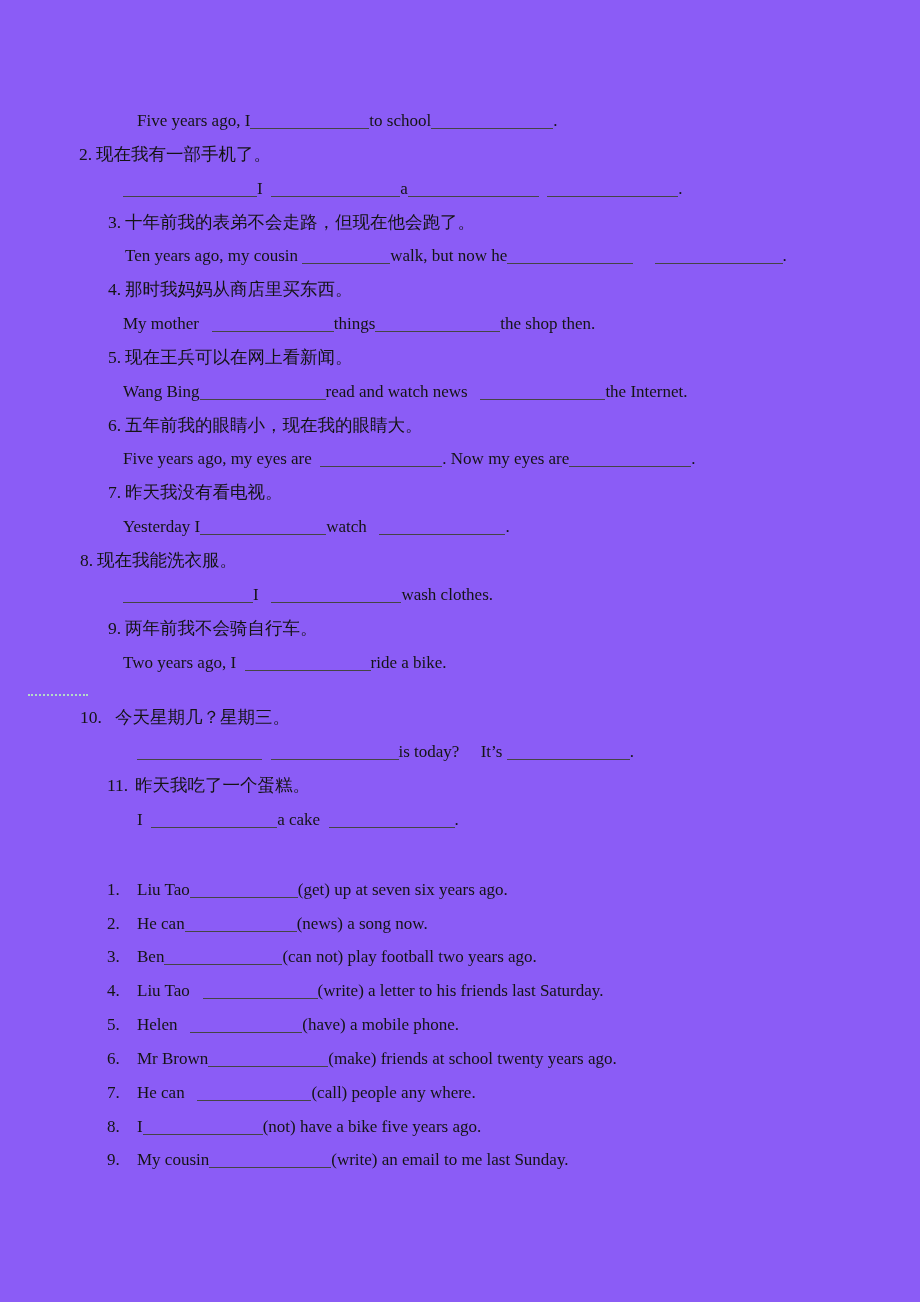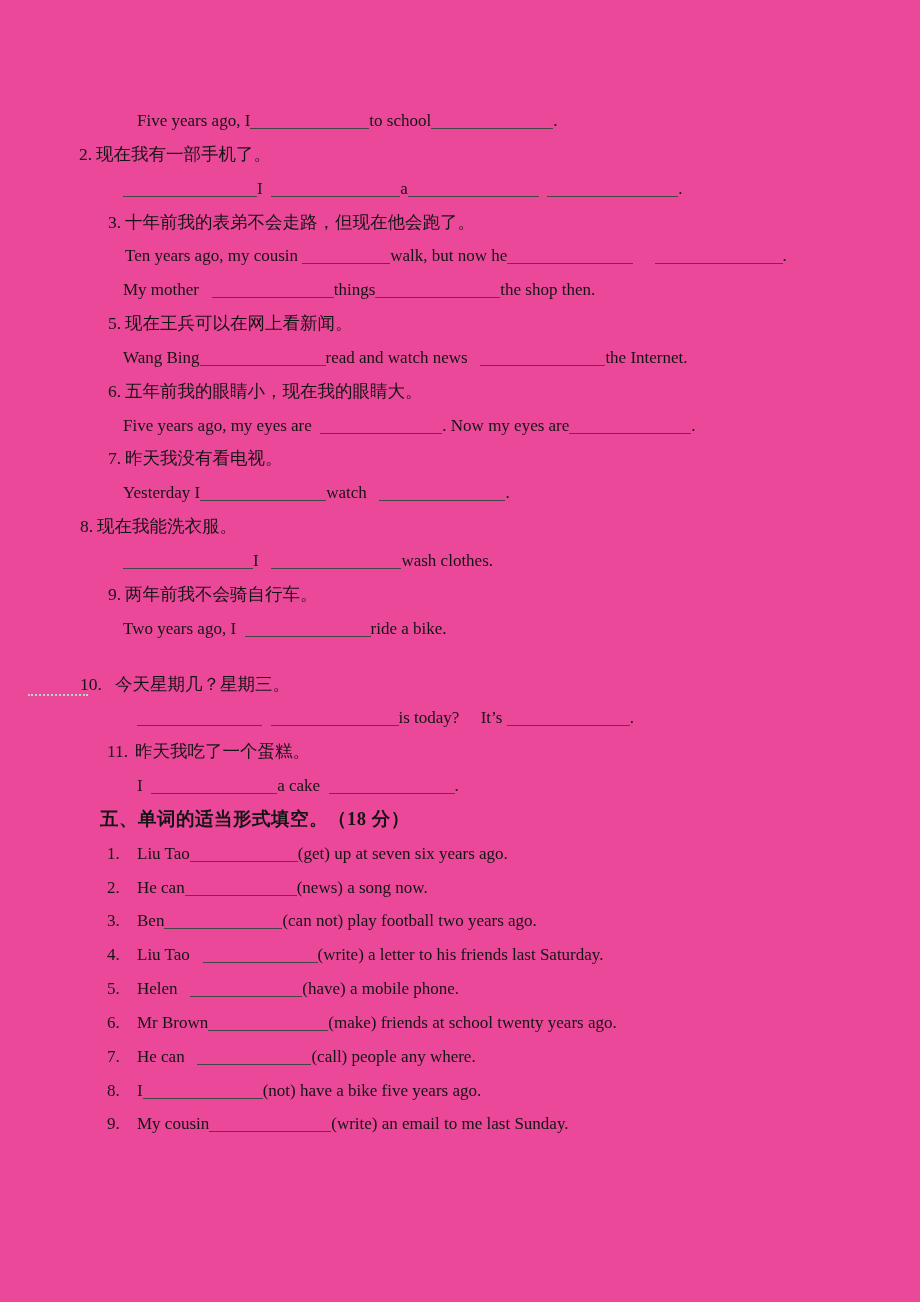--- a/index.html
+++ b/index.html
@@ -1,21 +1,21 @@
 <!DOCTYPE html>
 <html><head>
 <meta charset="utf-8">
 <style>
   html,body{margin:0;padding:0;}
   body{
     width:920px;height:1302px;background:#ffffff;overflow:hidden;
     font-family:"Liberation Serif","DejaVu Serif",serif;
     color:#141414;
   }
-  #worksheet{position:relative;width:920px;height:1302px;background:#ec4899;}
+  #worksheet{position:relative;width:920px;height:1302px;background:#8b5cf6;}
   #lines{position:absolute;top:104px;left:0;right:0;}
   .line{height:33.85px;line-height:33.85px;white-space:nowrap;font-size:17px;}
   .line.cn{font-size:17.5px;}
   .line.header{font-weight:bold;font-size:18.5px;letter-spacing:0.5px;}
   .num{display:inline-block;}
   .txt{display:inline;}
   .blank{
     display:inline-block;height:14px;
     border-bottom:1.6px solid #454545;
     vertical-align:-3px;
@@ -29,37 +29,37 @@
 <body>
 
 <main id="worksheet">
   <div class="artifact"></div>
   <div id="lines">
       <div class="line en" style="padding-left: 137px;"><span class="txt">Five years ago, I</span><span class="blank" style="width: 119px;"></span><span class="txt">to school</span><span class="blank" style="width: 122px;"></span><span class="txt">.</span></div>
       <div class="line cn" style="padding-left: 79px;"><span class="num" style="width: 17px;">2.</span><span class="txt">现在我有一部手机了。</span></div>
       <div class="line en" style="padding-left: 123px;"><span class="blank" style="width: 134px;"></span><span class="txt">I&nbsp;&nbsp;</span><span class="blank" style="width: 129px;"></span><span class="txt">a</span><span class="blank" style="width: 131px;"></span><span class="txt">&nbsp;&nbsp;</span><span class="blank" style="width: 131px;"></span><span class="txt">.</span></div>
       <div class="line cn" style="padding-left: 108px;"><span class="num" style="width: 17px;">3.</span><span class="txt">十年前我的表弟不会走路，但现在他会跑了。</span></div>
       <div class="line en" style="padding-left: 125px;"><span class="txt">Ten years ago, my cousin&nbsp;</span><span class="blank" style="width: 88px;"></span><span class="txt">walk, but now he</span><span class="blank" style="width: 126px;"></span><span class="txt">&nbsp;&nbsp;&nbsp;&nbsp;&nbsp;</span><span class="blank" style="width: 128px;"></span><span class="txt">.</span></div>
+      <div class="line cn" style="padding-left: 108px;"><span class="num" style="width: 17px;">4.</span><span class="txt">那时我妈妈从商店里买东西。</span></div>
       <div class="line en" style="padding-left: 123px;"><span class="txt">My mother&nbsp;&nbsp;&nbsp;</span><span class="blank" style="width: 122px;"></span><span class="txt">things</span><span class="blank" style="width: 125px;"></span><span class="txt">the shop then.</span></div>
       <div class="line cn" style="padding-left: 108px;"><span class="num" style="width: 17px;">5.</span><span class="txt">现在王兵可以在网上看新闻。</span></div>
       <div class="line en" style="padding-left: 123px;"><span class="txt">Wang Bing</span><span class="blank" style="width: 126px;"></span><span class="txt">read and watch news&nbsp;&nbsp;&nbsp;</span><span class="blank" style="width: 125px;"></span><span class="txt">the Internet.</span></div>
       <div class="line cn" style="padding-left: 108px;"><span class="num" style="width: 17px;">6.</span><span class="txt">五年前我的眼睛小，现在我的眼睛大。</span></div>
       <div class="line en" style="padding-left: 123px;"><span class="txt">Five years ago, my eyes are&nbsp;&nbsp;</span><span class="blank" style="width: 122px;"></span><span class="txt">. Now my eyes are</span><span class="blank" style="width: 122px;"></span><span class="txt">.</span></div>
       <div class="line cn" style="padding-left: 108px;"><span class="num" style="width: 17px;">7.</span><span class="txt">昨天我没有看电视。</span></div>
       <div class="line en" style="padding-left: 123px;"><span class="txt">Yesterday I</span><span class="blank" style="width: 126px;"></span><span class="txt">watch&nbsp;&nbsp;&nbsp;</span><span class="blank" style="width: 126px;"></span><span class="txt">.</span></div>
       <div class="line cn" style="padding-left: 80px;"><span class="num" style="width: 17px;">8.</span><span class="txt">现在我能洗衣服。</span></div>
       <div class="line en" style="padding-left: 123px;"><span class="blank" style="width: 130px;"></span><span class="txt">I&nbsp;&nbsp;&nbsp;</span><span class="blank" style="width: 130px;"></span><span class="txt">wash clothes.</span></div>
       <div class="line cn" style="padding-left: 108px;"><span class="num" style="width: 17px;">9.</span><span class="txt">两年前我不会骑自行车。</span></div>
       <div class="line en" style="padding-left: 123px;"><span class="txt">Two years ago, I&nbsp;&nbsp;</span><span class="blank" style="width: 126px;"></span><span class="txt">ride a bike.</span></div>
       <div class="line cn" style="padding-left: 80px; margin-top: 22px;"><span class="num" style="width: 35px;">10.</span><span class="txt">今天星期几？星期三。</span></div>
       <div class="line en" style="padding-left: 137px;"><span class="blank" style="width: 125px;"></span><span class="txt">&nbsp;&nbsp;</span><span class="blank" style="width: 128px;"></span><span class="txt">is today?&nbsp;&nbsp;&nbsp;&nbsp;&nbsp;It’s&nbsp;</span><span class="blank" style="width: 123px;"></span><span class="txt">.</span></div>
       <div class="line cn" style="padding-left: 100px;"><span class="num" style="width: 35px; text-align: center;">11.</span><span class="txt">昨天我吃了一个蛋糕。</span></div>
       <div class="line en" style="padding-left: 137px;"><span class="txt">I&nbsp;&nbsp;</span><span class="blank" style="width: 126px;"></span><span class="txt">a cake&nbsp;&nbsp;</span><span class="blank" style="width: 126px;"></span><span class="txt">.</span></div>
-      <div class="line header" style="padding-left: 100px;"><span class="txt">五、单词的适当形式填空。（18 分）</span></div>
-      <div class="line en" style="padding-left: 107px;"><span class="num" style="width: 30px;">1.</span><span class="txt">Liu Tao</span><span class="blank" style="width: 108px;"></span><span class="txt">(get) up at seven six years ago.</span></div>
+      <div class="line en" style="padding-left: 107px; margin-top: 36px;"><span class="num" style="width: 30px;">1.</span><span class="txt">Liu Tao</span><span class="blank" style="width: 108px;"></span><span class="txt">(get) up at seven six years ago.</span></div>
       <div class="line en" style="padding-left: 107px;"><span class="num" style="width: 30px;">2.</span><span class="txt">He can</span><span class="blank" style="width: 112px;"></span><span class="txt">(news) a song now.</span></div>
       <div class="line en" style="padding-left: 107px;"><span class="num" style="width: 30px;">3.</span><span class="txt">Ben</span><span class="blank" style="width: 118px;"></span><span class="txt">(can not) play football two years ago.</span></div>
       <div class="line en" style="padding-left: 107px;"><span class="num" style="width: 30px;">4.</span><span class="txt">Liu Tao&nbsp;&nbsp;&nbsp;</span><span class="blank" style="width: 115px;"></span><span class="txt">(write) a letter to his friends last Saturday.</span></div>
       <div class="line en" style="padding-left: 107px;"><span class="num" style="width: 30px;">5.</span><span class="txt">Helen&nbsp;&nbsp;&nbsp;</span><span class="blank" style="width: 112px;"></span><span class="txt">(have) a mobile phone.</span></div>
       <div class="line en" style="padding-left: 107px;"><span class="num" style="width: 30px;">6.</span><span class="txt">Mr Brown</span><span class="blank" style="width: 120px;"></span><span class="txt">(make) friends at school twenty years ago.</span></div>
       <div class="line en" style="padding-left: 107px;"><span class="num" style="width: 30px;">7.</span><span class="txt">He can&nbsp;&nbsp;&nbsp;</span><span class="blank" style="width: 114px;"></span><span class="txt">(call) people any where.</span></div>
       <div class="line en" style="padding-left: 107px;"><span class="num" style="width: 30px;">8.</span><span class="txt">I</span><span class="blank" style="width: 120px;"></span><span class="txt">(not) have a bike five years ago.</span></div>
       <div class="line en" style="padding-left: 107px;"><span class="num" style="width: 30px;">9.</span><span class="txt">My cousin</span><span class="blank" style="width: 122px;"></span><span class="txt">(write) an email to me last Sunday.</span></div>
     </div>
 </main>

